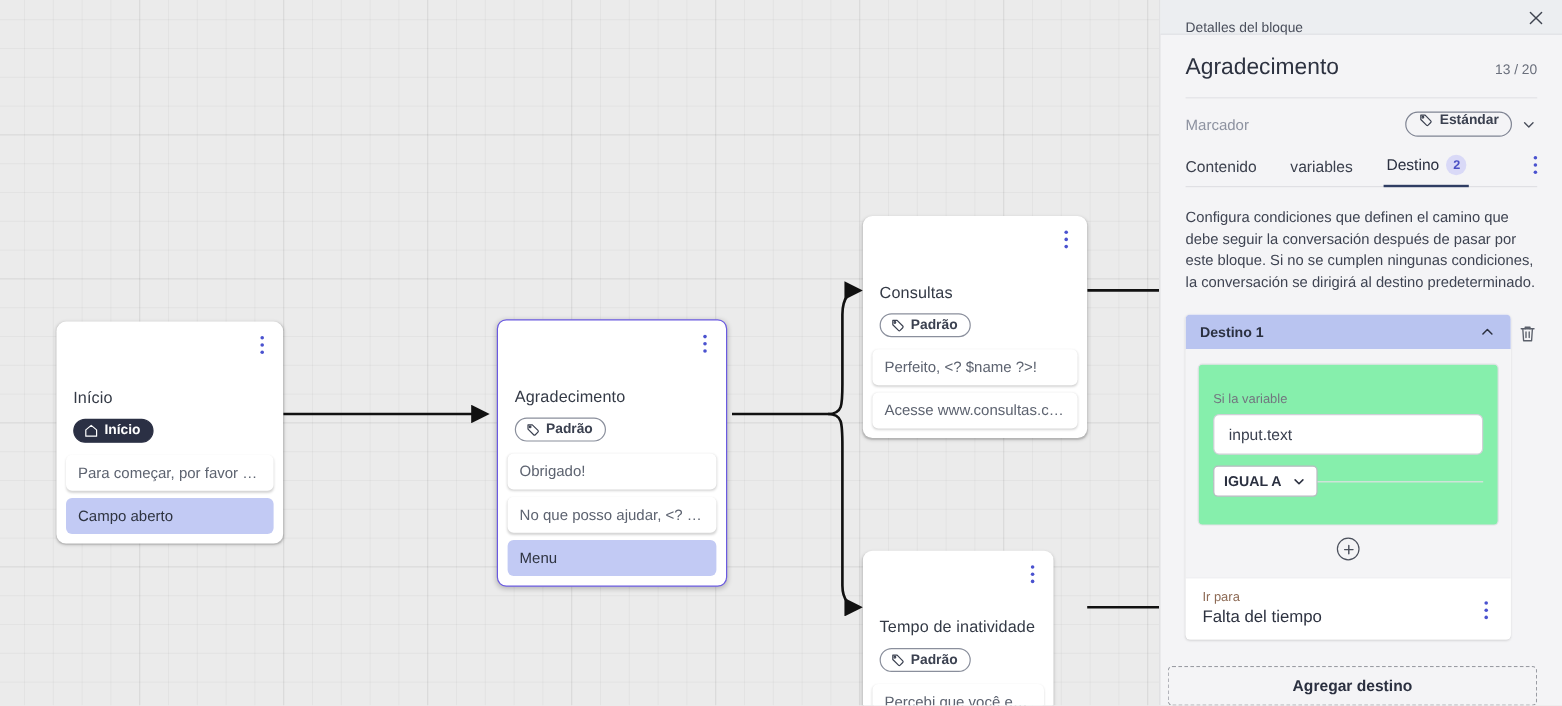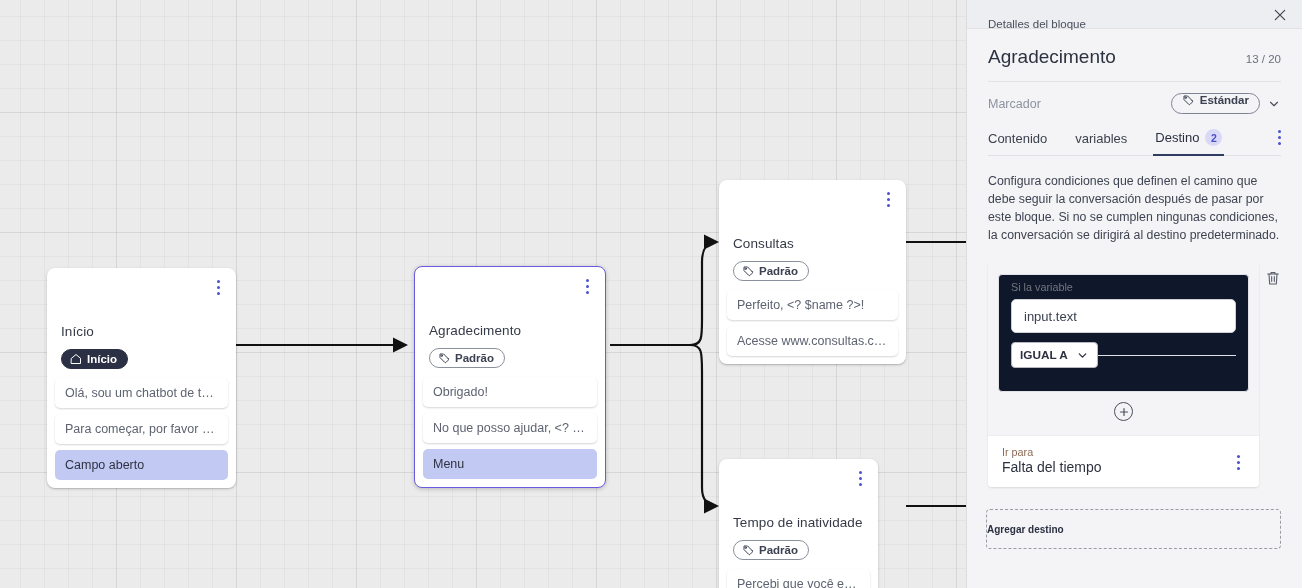--- a/index.html
+++ b/index.html
@@ -183,24 +183,24 @@
   }
   .dest-head {
     background: #b9c4f0;
     padding: 7px 12px;
     display: flex; align-items: center; justify-content: space-between;
     font-size: 11.8px; color: #2b3040; font-weight: 700;
     cursor: pointer;
   }
   .dest-body { padding: 12px 10px 14px 10px; background: #f4f4f6; }
   .cond-card {
-    background: #0f172a;
+    background: #86efac;
     border: 1px solid #e2e2e6;
     border-radius: 4px;
-    padding: 6px 12px 14px 12px;
+    padding: 23px 12px 14px 12px;
     position: relative;
   }
   .cond-label { font-size: 10.8px; color: #72767f; margin-bottom: 6px; }
   .field {
     border: 1px solid #cfd0d6; border-radius: 5px;
     height: 34px; display: flex; align-items: center;
     padding: 0 12px; font-size: 13px; color: #3b4150;
     background: #fff; cursor: text;
   }
   .op-line { position: relative; margin: 9px 0 9px 0; height: 26px; }
@@ -227,26 +227,26 @@
     background: #fff;
     padding: 10px 14px 12px 14px;
     display: flex; align-items: flex-start; justify-content: space-between;
     border-top: 1px solid #ededf0;
   }
   .goto-label { font-size: 10.8px; color: #8d6a55; margin-bottom: 1px; }
   .goto-value { font-size: 14px; color: #2d3240; }
   .trash { width: 16px; height: 18px; margin-top: 7px; cursor: pointer; }
 
   .add-dest {
-    margin: 22px 21px 0 19px;
+    margin: 22px 21px 0 6px;
     height: 40px;
     border: 1px dashed #9a9ca3;
     border-radius: 4px;
-    display: flex; align-items: center; 
-    font-size: 10px; color: #2b3040; font-weight: 700;
+    display: flex; align-items: center; justify-content: center;
+    font-size: 13px; color: #2b3040; font-weight: 700;
     cursor: pointer; background: transparent;
   }
 </style>
 </head>
 <body>
 
 <div id="root">
 
   <div id="canvas">
 
@@ -279,21 +279,20 @@
             <i></i>
         </div>
         <div class="chip dark">
           <svg width="12" height="12" viewBox="0 0 24 24" fill="none" stroke="#fff" stroke-width="2" stroke-linecap="round" stroke-linejoin="round">
             <path d="M3 10.5 L12 3 L21 10.5 V21 H3 Z"></path>
           </svg>
           <span>Início</span>
         </div>
       </div>
       <div class="node-body">
-        <div class="row">Olá, sou um chatbot de teste!</div>
         <div class="row">Para começar, por favor digite o ...</div>
         <div class="row highlight">Campo aberto</div>
       </div>
     </div>
 
     <div class="node selected" style="left:414px; top:266px; width:192px;">
       <div class="node-head">
         <div class="node-title">Agradecimento</div>
         <div class="kebab">
           <i></i>
@@ -412,20 +411,26 @@
             <i></i>
             <i></i>
         </div>
       </div>
 
       <div class="desc">Configura condiciones que definen el camino que debe seguir la conversación después de pasar por este bloque. Si no se cumplen ningunas condiciones, la conversación se dirigirá al destino predeterminado.</div>
 
       <div class="dest-wrap">
         <div class="dest-card">
 
+          <div class="dest-head">
+            <span>Destino 1</span>
+            <svg width="15" height="15" viewBox="0 0 24 24" fill="none" stroke="#2b3040" stroke-width="2" stroke-linecap="round" stroke-linejoin="round">
+              <path d="M6 15 L12 9 L18 15"></path>
+            </svg>
+          </div>
 
           <div class="dest-body">
             <div class="cond-card">
               <div class="cond-label">Si la variable</div>
 
               <div class="field">input.text</div>
 
               <div class="op-line">
                 <div class="op-select">
                   <span>IGUAL A</span>

